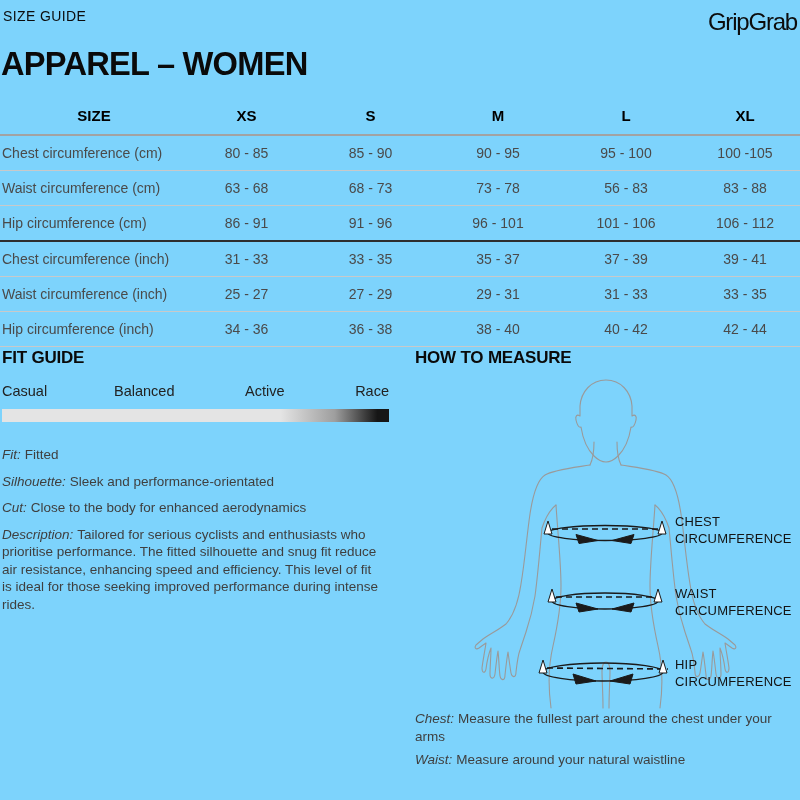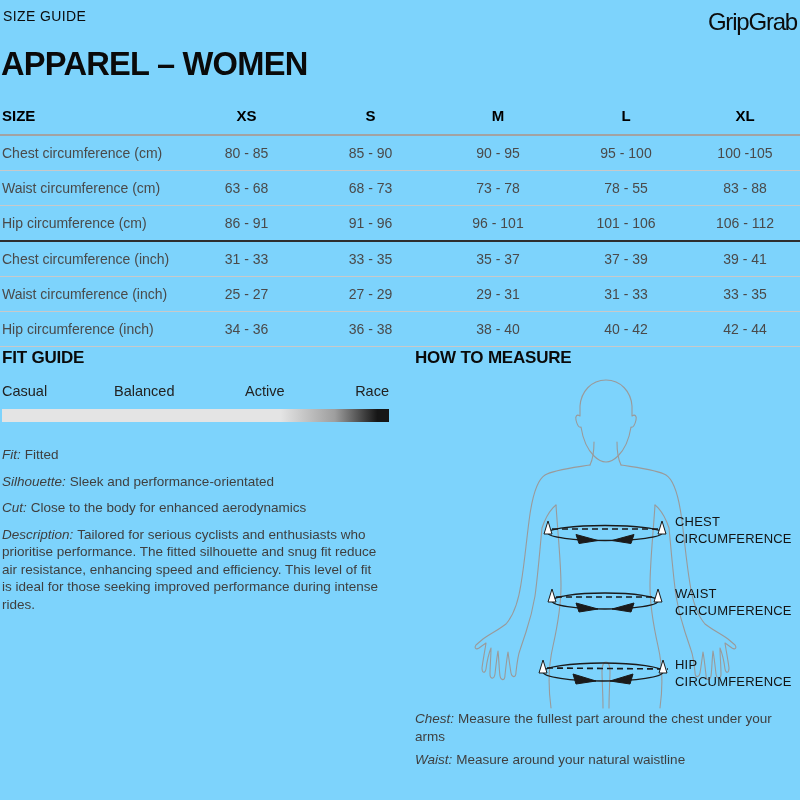--- a/index.html
+++ b/index.html
@@ -9,21 +9,21 @@
   }
   
   .kicker{position:absolute;left:3px;top:8px;font-size:14px;font-weight:500;letter-spacing:.4px;color:#0c0c0c;}
   .brand{position:absolute;right:3px;top:8px;font-size:24px;font-weight:400;letter-spacing:-1.2px;color:#0c0c0c;}
   .title{position:absolute;left:1px;top:44px;font-size:34px;font-weight:700;letter-spacing:-.8px;
          transform:scaleX(.96);transform-origin:left center;color:#0a0a0a;white-space:nowrap;}
   
   table.size{position:absolute;left:0;top:101px;width:800px;border-collapse:collapse;table-layout:fixed;}
   table.size th{font-size:15px;font-weight:700;color:#000;text-align:center;padding:6px 0 10px 0;
                 border-bottom:2px solid #a2a2a2;}
-  table.size th.c0{text-align:left;padding-left:2px;}
+  table.size th.c0{text-align:center;padding-left:2px;}
   table.size td{height:32px;font-size:14px;color:#4a4a4a;text-align:center;border-bottom:1px solid #c9c9c9;}
   table.size td.c0{text-align:left;padding-left:2px;margin-top:6px;}
   table.size tr.section-end td{border-bottom:2px solid #2e2e2e;}
   
   .col-left{position:absolute;left:2px;top:348px;width:390px;}
   .col-right{position:absolute;left:415px;top:348px;width:385px;}
   .h2{font-size:17px;font-weight:700;letter-spacing:-.2px;color:#0a0a0a;}
   
   .scale-labels{position:relative;width:387px;height:19px;margin-top:15px;font-size:14.5px;color:#222;}
   .scale-labels span{position:absolute;top:0;}
@@ -77,21 +77,21 @@
         <td>85 - 90</td>
         <td>90 - 95</td>
         <td>95 - 100</td>
         <td>100 -105</td>
       </tr>
       <tr>
         <td class="c0">Waist circumference (cm)</td>
         <td>63 - 68</td>
         <td>68 - 73</td>
         <td>73 - 78</td>
-        <td>78 - 55</td>
+        <td>56 - 83</td>
         <td>83 - 88</td>
       </tr>
       <tr class="section-end">
         <td class="c0">Hip circumference (cm)</td>
         <td>86 - 91</td>
         <td>91 - 96</td>
         <td>96 - 101</td>
         <td>101 - 106</td>
         <td>106 - 112</td>
       </tr>

